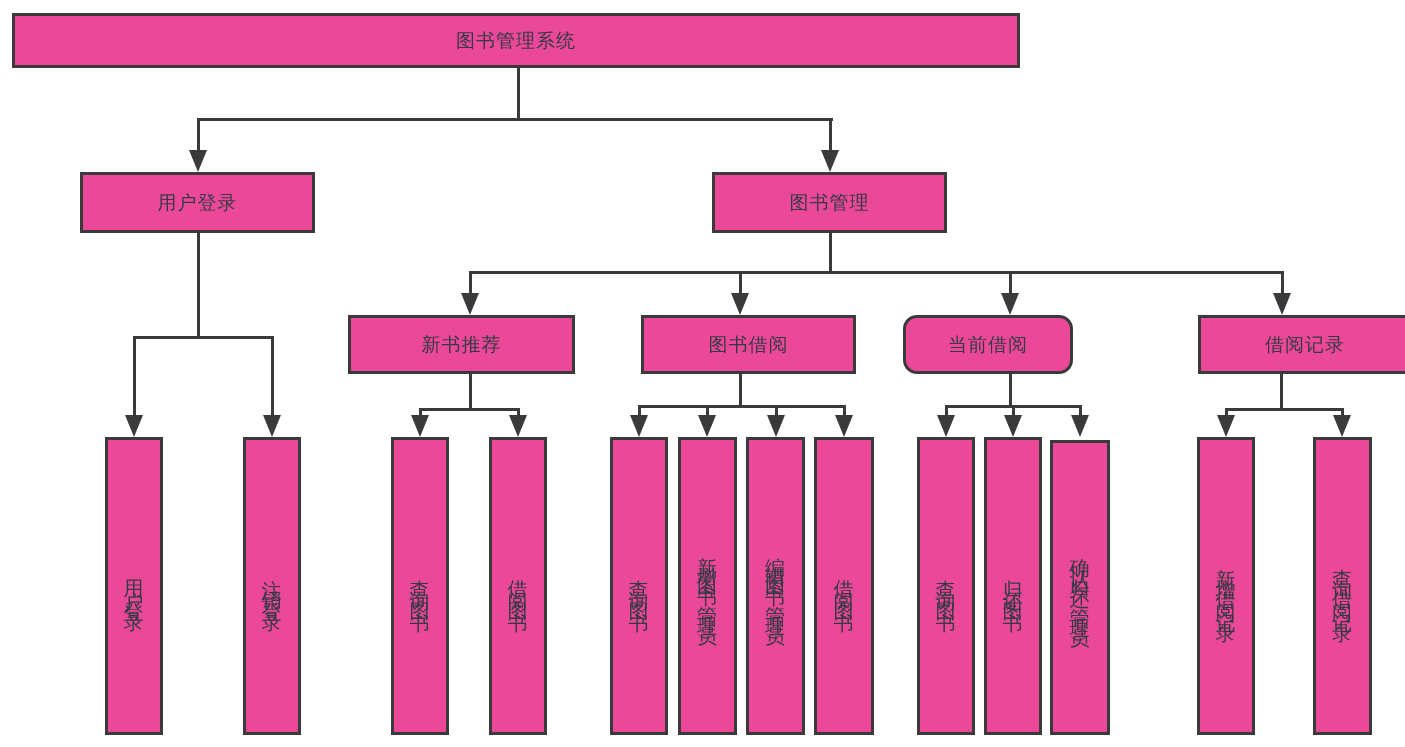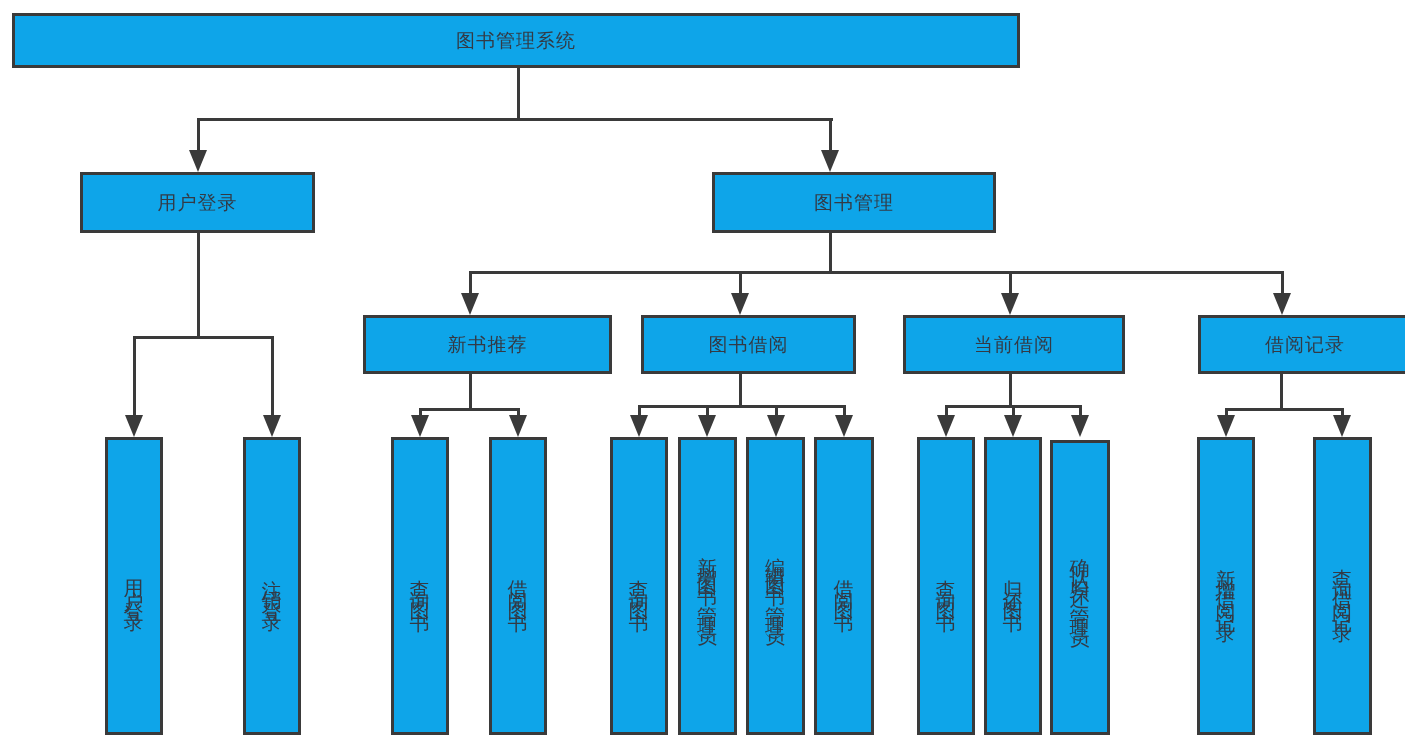--- a/index.html
+++ b/index.html
@@ -11,21 +11,21 @@
   body{font-family:"Liberation Sans","DejaVu Sans",sans-serif;}
   #canvas{
     position:relative;
     width:1405px;height:747px;
     background:#ffffff;
     overflow:hidden;
   }
   .node{
     position:absolute;
     box-sizing:border-box;
-    background:#0ea5e9;
+    background:#ec4899;
     border:3px solid var(--line);
     color:var(--text);
     display:flex;
     align-items:center;
     justify-content:center;
     font-size:19px;
     letter-spacing:1px;
     white-space:nowrap;
   }
   .vnode{
@@ -68,37 +68,37 @@
 <div id="canvas">
 
   <div class="node" style="left:12px;top:13px;width:1008px;height:55px;">图书管理系统</div>
 
   <div class="vline" style="left:517px;top:68px;height:50px;"></div>
   <div class="hline" style="left:197px;top:118px;width:636px;"></div>
   <div class="arrow" style="left:189px;top:118px;height:54px;"></div>
   <div class="arrow" style="left:821px;top:118px;height:54px;"></div>
 
   <div class="node" style="left:80px;top:172px;width:235px;height:61px;">用户登录</div>
-  <div class="node" style="left:712px;top:172px;width:284px;height:61px;">图书管理</div>
+  <div class="node" style="left:712px;top:172px;width:235px;height:61px;">图书管理</div>
 
   <div class="vline" style="left:197px;top:233px;height:103px;"></div>
   <div class="hline" style="left:133px;top:336px;width:141px;"></div>
   <div class="arrow" style="left:125px;top:336px;height:101px;"></div>
   <div class="arrow" style="left:263px;top:336px;height:101px;"></div>
 
   <div class="vline" style="left:829px;top:233px;height:38px;"></div>
   <div class="hline" style="left:469px;top:271px;width:815px;"></div>
   <div class="arrow" style="left:461px;top:271px;height:44px;"></div>
   <div class="arrow" style="left:731px;top:271px;height:44px;"></div>
   <div class="arrow" style="left:1001px;top:271px;height:44px;"></div>
   <div class="arrow" style="left:1273px;top:271px;height:44px;"></div>
 
-  <div class="node" style="left:363px;top:315px;width:249px;height:59px;">新书推荐</div>
+  <div class="node" style="left:348px;top:315px;width:227px;height:59px;">新书推荐</div>
   <div class="node" style="left:633px;top:315px;width:215px;height:59px;margin-left:8px;">图书借阅</div>
-  <div class="node" style="left:903px;top:315px;width:222px;height:59px;">当前借阅</div>
+  <div class="node" style="left:903px;top:315px;width:170px;height:59px;border-radius:14px;">当前借阅</div>
   <div class="node" style="left:1174px;top:315px;width:214px;height:59px;margin-left:24px;">借阅记录</div>
 
   <div class="vline" style="left:469px;top:374px;height:34px;"></div>
   <div class="hline" style="left:419px;top:408px;width:101px;"></div>
   <div class="arrow" style="left:411px;top:408px;height:29px;"></div>
   <div class="arrow" style="left:509px;top:408px;height:29px;"></div>
 
   <div class="vline" style="left:739px;top:374px;height:31px;"></div>
   <div class="hline" style="left:638px;top:405px;width:208px;"></div>
   <div class="arrow" style="left:630px;top:405px;height:32px;"></div>

